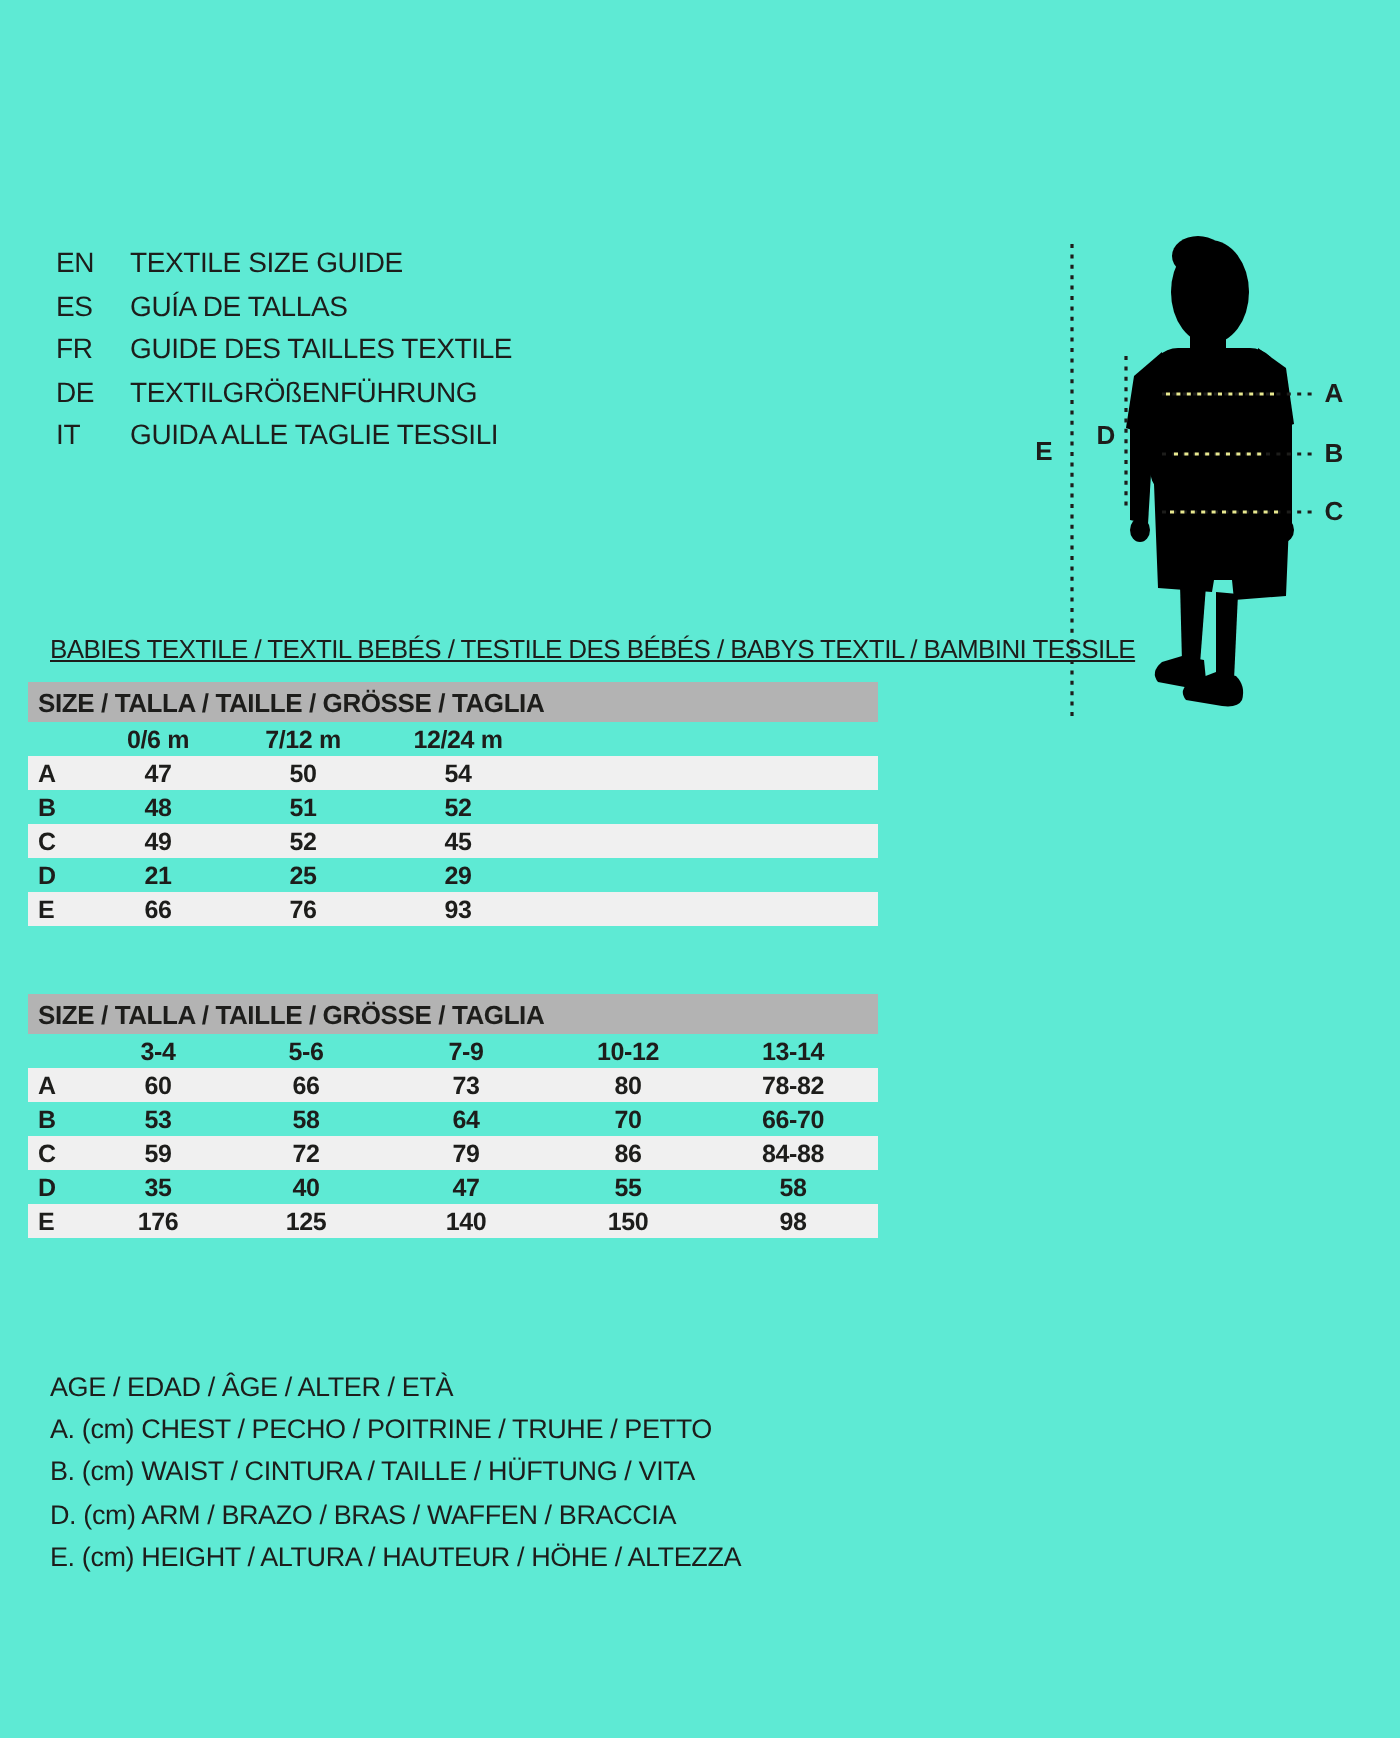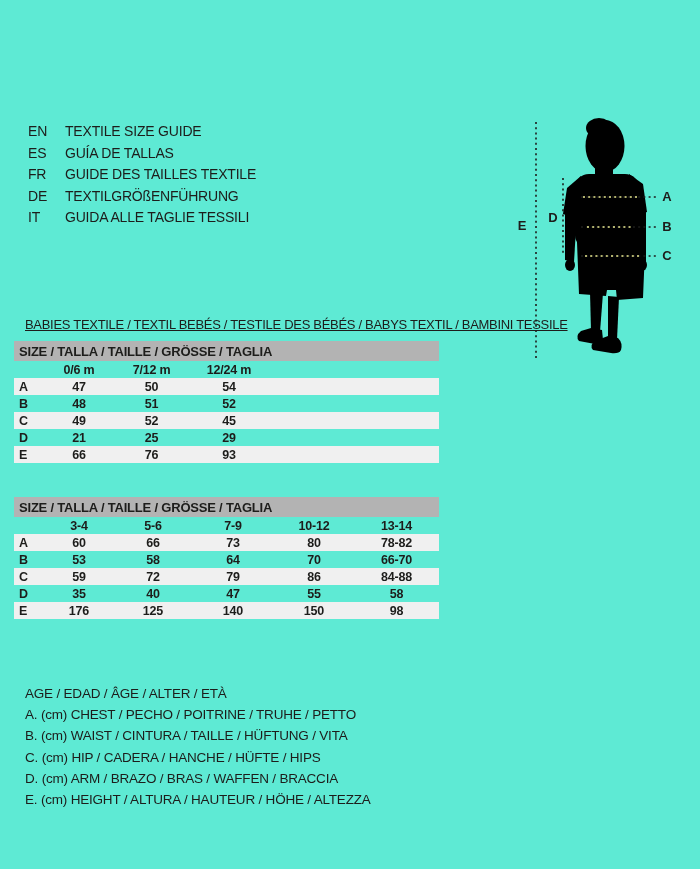--- a/index.html
+++ b/index.html
@@ -202,18 +202,17 @@
       <span class="c">140</span>
       <span class="c">150</span>
       <span class="c">98</span>
     </div>
   </div>
 
   <div class="legend">
     <div>AGE / EDAD / ÂGE / ALTER / ETÀ</div>
     <div>A. (cm) CHEST / PECHO / POITRINE / TRUHE / PETTO</div>
     <div>B. (cm) WAIST / CINTURA / TAILLE / HÜFTUNG / VITA</div>
-    <div>C. (cm) HIP / CADERA / HANCHE / HÜFTE / HIPS</div>
     <div>D. (cm) ARM / BRAZO / BRAS / WAFFEN / BRACCIA</div>
     <div>E. (cm) HEIGHT / ALTURA / HAUTEUR / HÖHE / ALTEZZA</div>
   </div>
 
 </div>
 
 </body></html>

